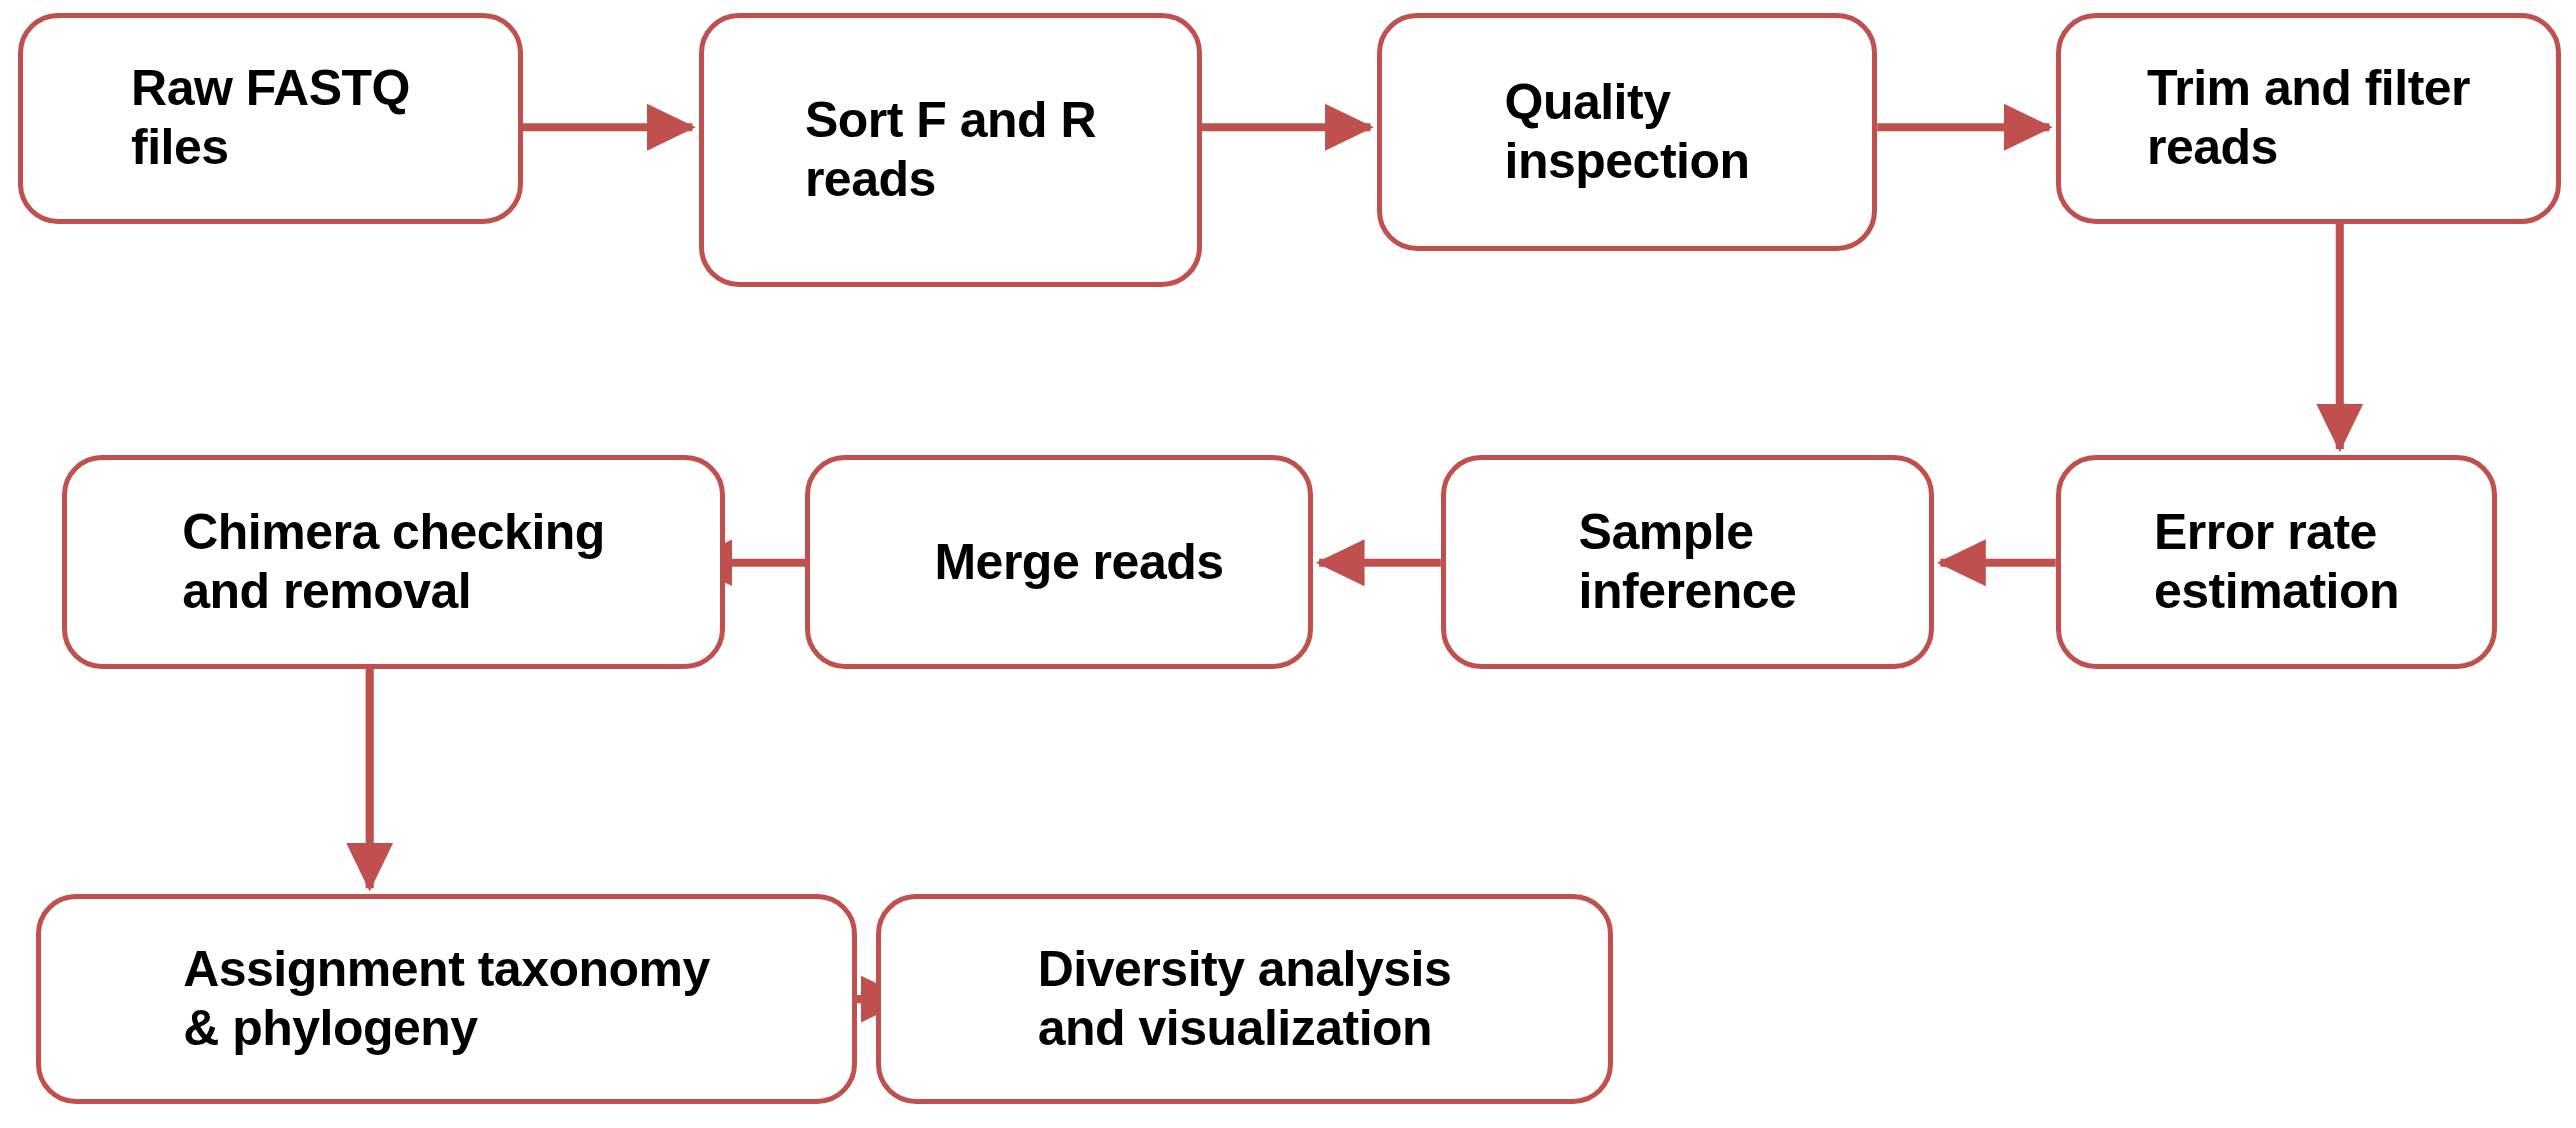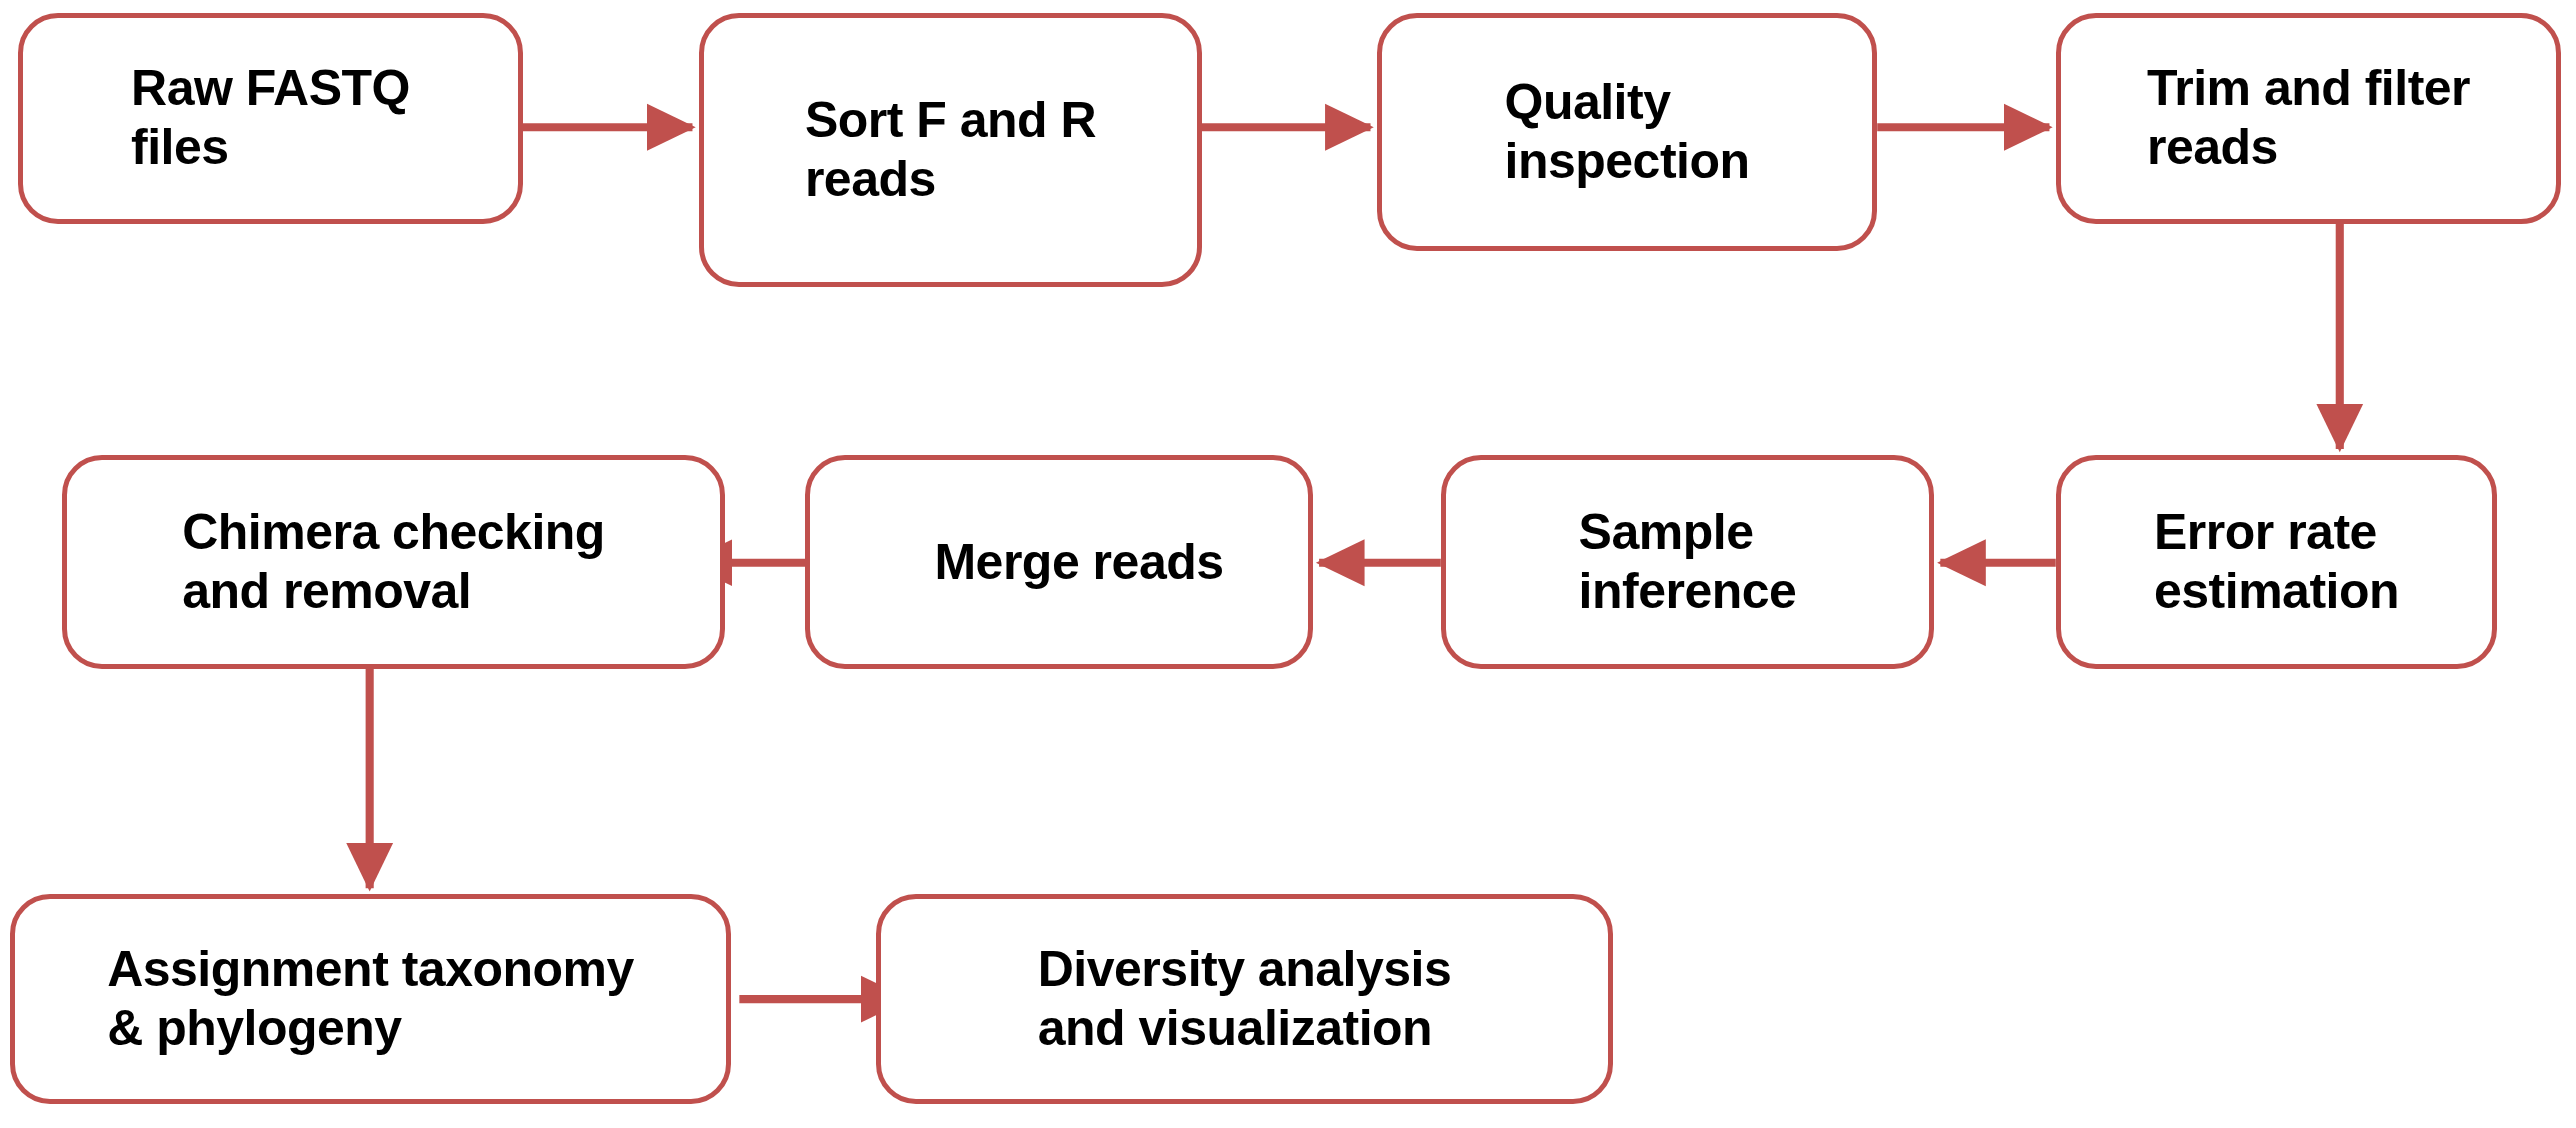--- a/index.html
+++ b/index.html
@@ -50,21 +50,21 @@
   #n-raw-fastq      { left: 18px;   top: 12.6px;   width: 505px;  height: 211px; }
   #n-sort-fr        { left: 699px;  top: 12.6px;   width: 503px;  height: 274px; }
   #n-quality        { left: 1377px; top: 12.6px;   width: 500px;  height: 238px; }
   #n-trim-filter    { left: 2056px; top: 12.6px;   width: 505px;  height: 211px; }
 
   #n-chimera        { left: 18px;   top: 455px;  width: 663px;  height: 214px; margin-left: 44px; }
   #n-merge          { left: 805px;  top: 455px;  width: 508px;  height: 214px; padding-left: 40px; }
   #n-sample-inf     { left: 1441px; top: 455px;  width: 493px;  height: 214px; }
   #n-error-rate     { left: 2056px; top: 455px;  width: 441px;  height: 214px; }
 
-  #n-assignment     { left: 10px;   top: 894px;  width: 721px;  height: 210px; }
+  #n-assignment     { left: 36px;   top: 894px;  width: 821px;  height: 210px; }
   #n-diversity      { left: 876px; top: 894px;  width: 737px;  height: 210px; }
 </style>
 </head>
 <body>
 
 <div id="canvas">
 
   <svg class="connector-layer" viewBox="0 0 2857 1252" width="2576" height="1129" xmlns="http://www.w3.org/2000/svg">
     <defs>
       <marker id="arrowhead" markerWidth="7" markerHeight="7" refX="5.6" refY="3.5" orient="auto" markerUnits="strokeWidth">

